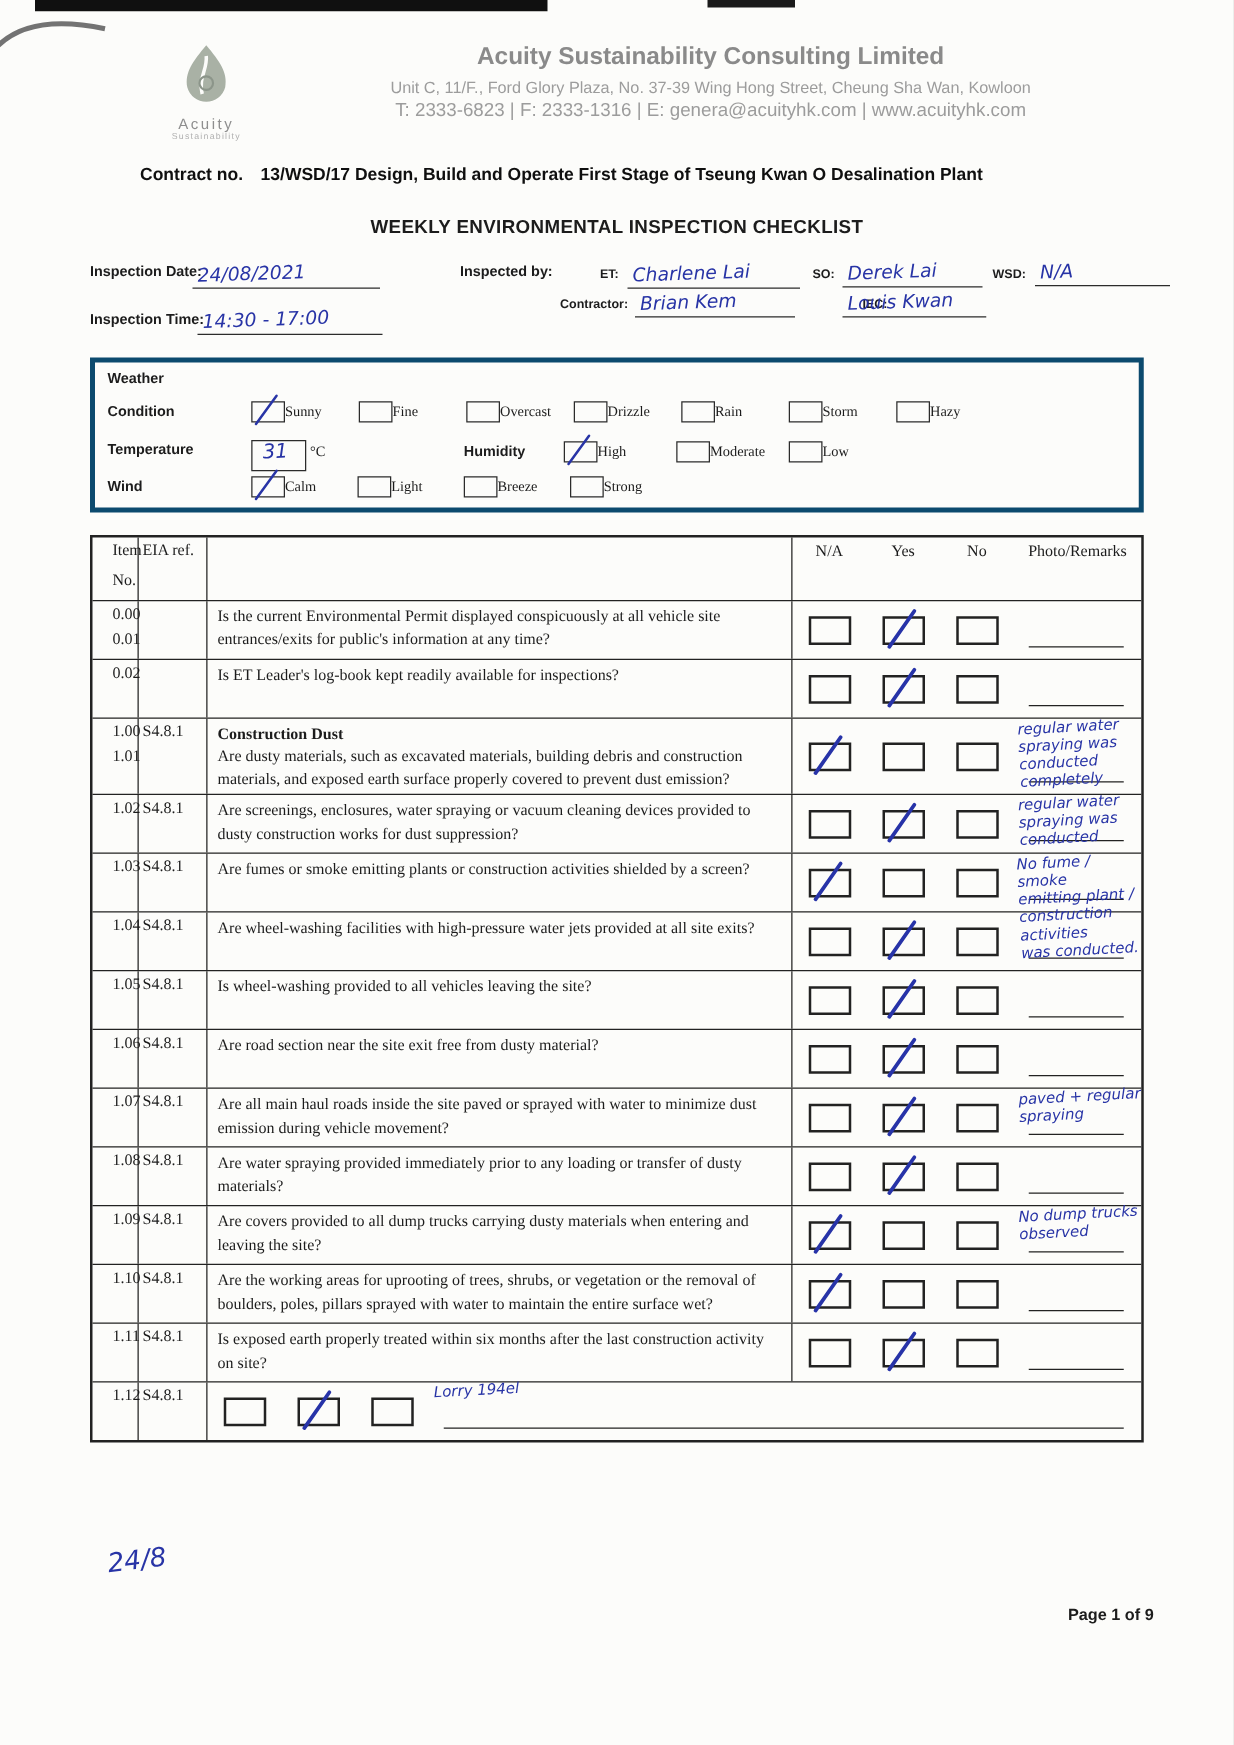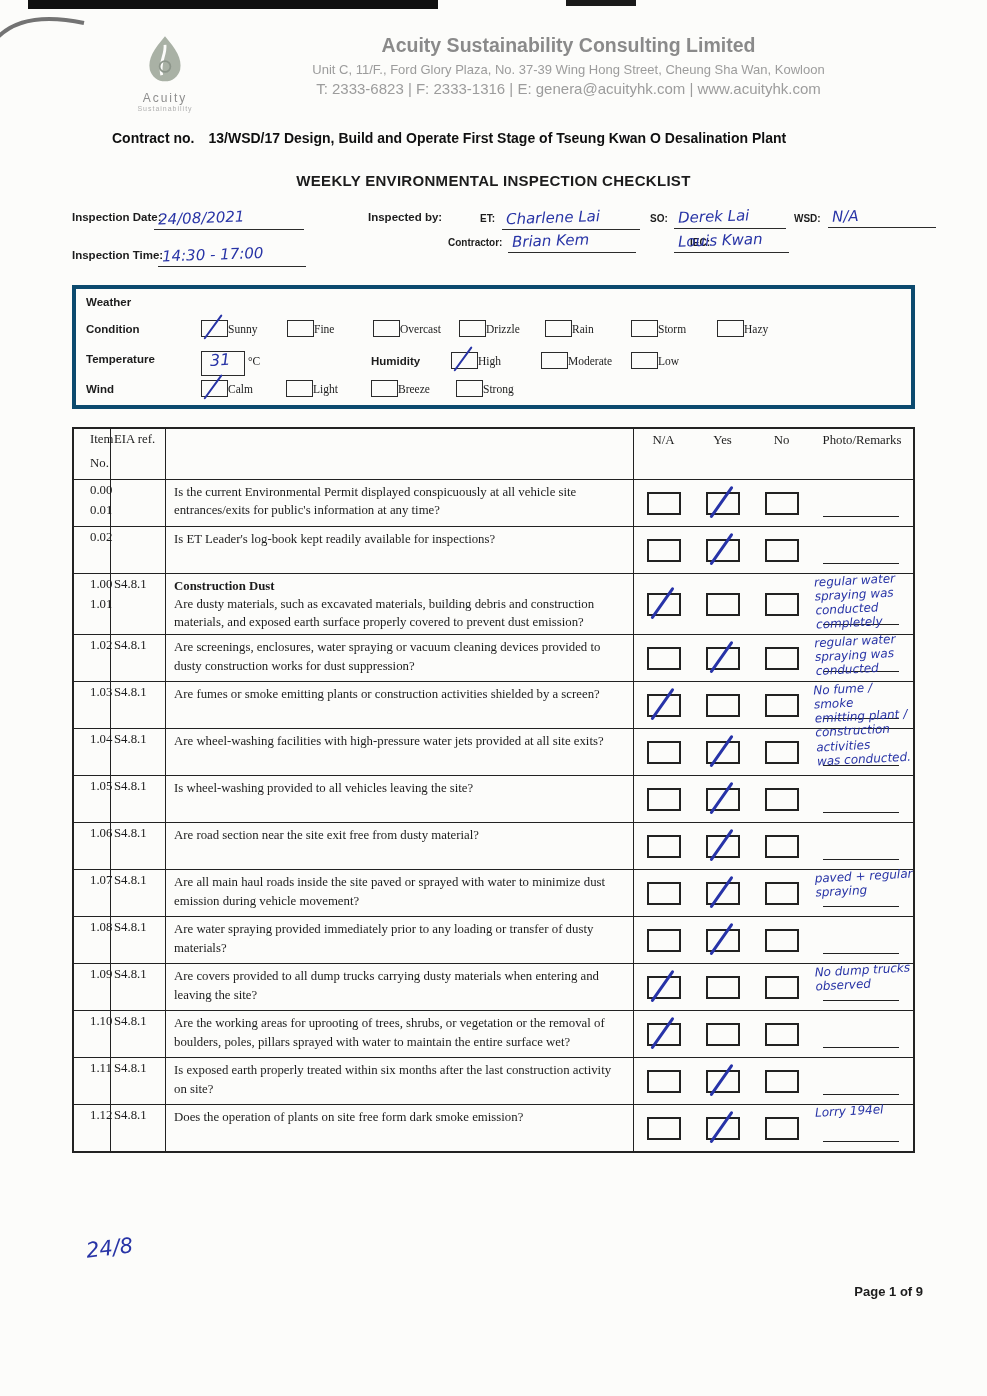--- a/index.html
+++ b/index.html
@@ -584,24 +584,20 @@
 
           </div>
         </div>
 
         <div class="trow">
           <div class="c-item">
             <div>1.12</div>
 
           </div>
           <div class="c-eia">S4.8.1</div>
-          <div class="c-desc">
-
-            <div class="qtext">Does the operation of plants on site free form dark smoke emission?</div>
-          </div>
           <div class="c-ans">
             <span class="box"></span>
           </div>
           <div class="c-ans">
             <span class="box checked"></span>
           </div>
           <div class="c-ans">
             <span class="box"></span>
           </div>
           <div class="c-rem">

